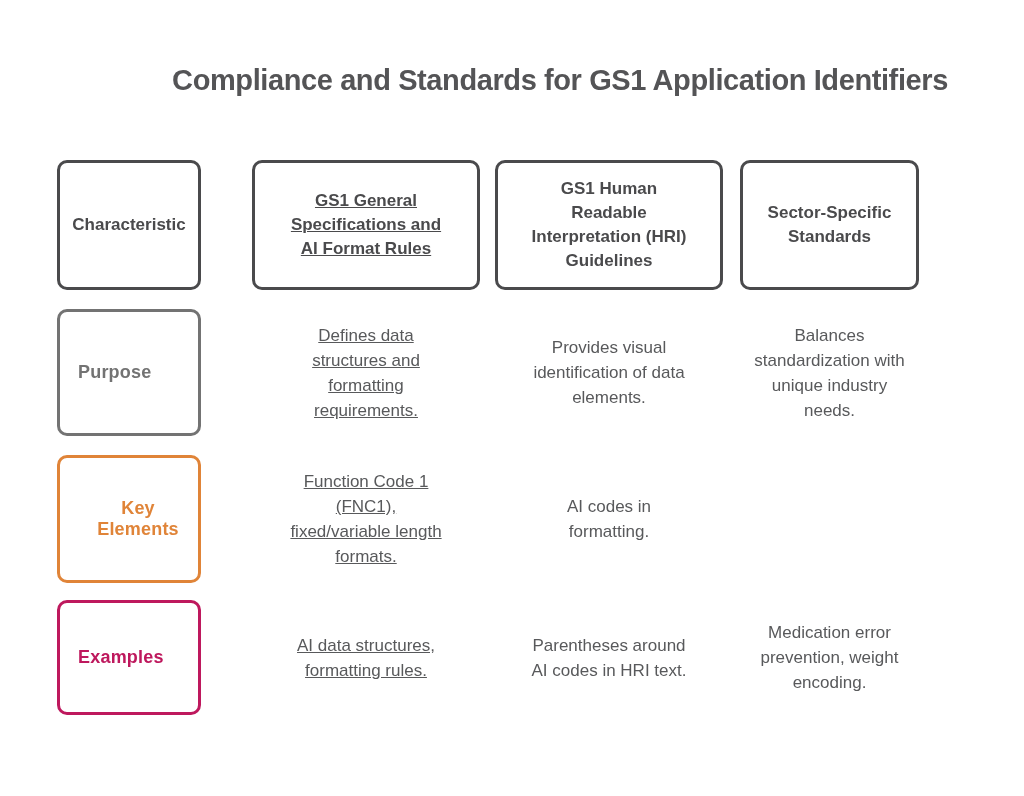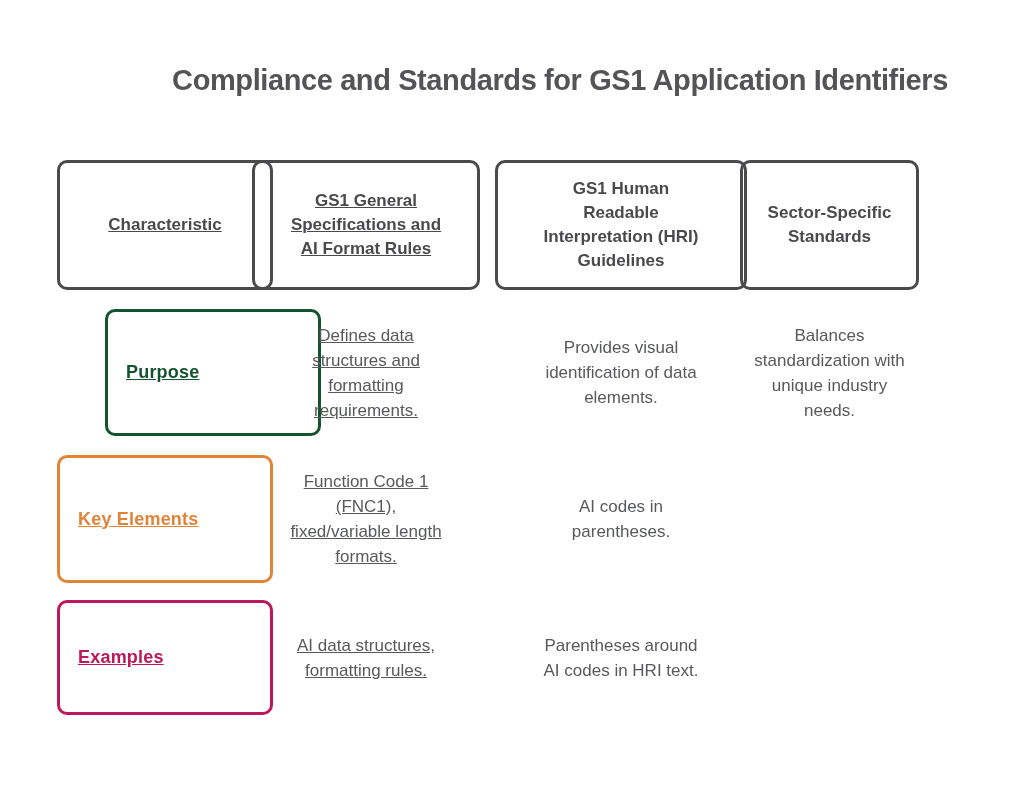--- a/index.html
+++ b/index.html
@@ -7,23 +7,23 @@
     position:relative;width:1024px;height:796px;background:#ffffff;overflow:hidden;
     font-family:"Liberation Sans",sans-serif;
   }
   .title{
     position:absolute;top:64px;left:0;width:1024px;margin:0;
     text-align:center;font-size:29px;font-weight:700;letter-spacing:-0.4px;
     color:#545456;
     padding-left:48px;
   }
   
-  .c1{left:57px;width:216px;text-decoration:underline;}
+  .c1{left:57px;width:144px;}
   .c2{left:252px;width:228px;text-decoration:underline;}
-  .c3{left:495px;width:252px;}
+  .c3{left:495px;width:228px;}
   .c4{left:740px;width:179px;}
   
   .r1{top:160px;height:130px;}
   .r2{top:309px;height:127px;}
   .r3{top:455px;height:128px;text-align:center;}
   .r4{top:600px;height:115px;}
 
   .box{position:absolute;box-sizing:border-box;border-radius:10px;}
   .hdr{
     border:3px solid #4A4A4C;
@@ -53,40 +53,43 @@
   <div class="box hdr c2 r1">GS1 General
 Specifications and
 AI Format Rules</div>
   <div class="box hdr c3 r1">GS1 Human
 Readable
 Interpretation (HRI)
 Guidelines</div>
   <div class="box hdr c4 r1">Sector-Specific
 Standards</div>
 
-  <div class="box rowlabel c1 r2" style="color: #14532d; margin-left: 48px;">Purpose</div>
+  <div class="box rowlabel c1 r2" style="color: #737373;">Purpose</div>
   <div class="cell c2 r2">Defines data
 structures and
 formatting
 requirements.</div>
   <div class="cell c3 r2">Provides visual
 identification of data
 elements.</div>
   <div class="cell c4 r2">Balances
 standardization with
 unique industry
 needs.</div>
 
   <div class="box rowlabel c1 r3" style="color: rgb(224, 132, 56);">Key Elements</div>
   <div class="cell c2 r3">Function Code 1
 (FNC1),
 fixed/variable length
 formats.</div>
   <div class="cell c3 r3">AI codes in
-parentheses.</div>
+formatting.</div>
 
   <div class="box rowlabel c1 r4" style="color: #be185d;">Examples</div>
   <div class="cell c2 r4">AI data structures,
 formatting rules.</div>
   <div class="cell c3 r4">Parentheses around
 AI codes in HRI text.</div>
+  <div class="cell c4 r4">Medication error
+prevention, weight
+encoding.</div>
 
 </div>
 
 </body></html>

